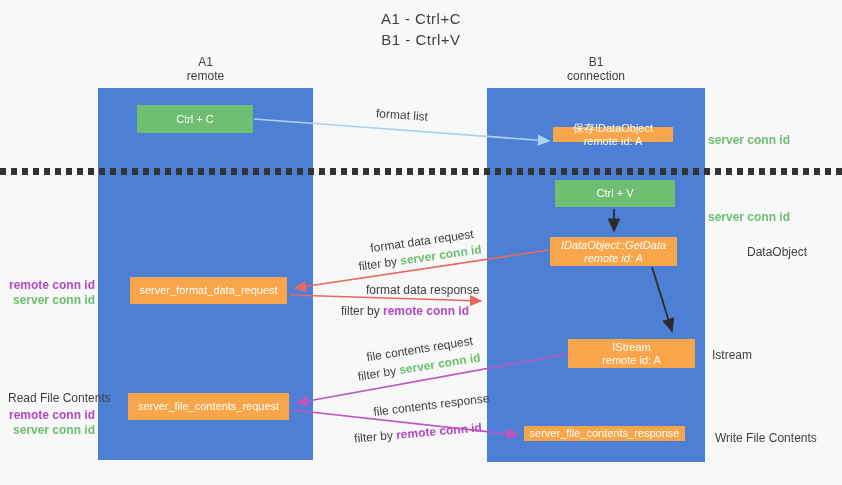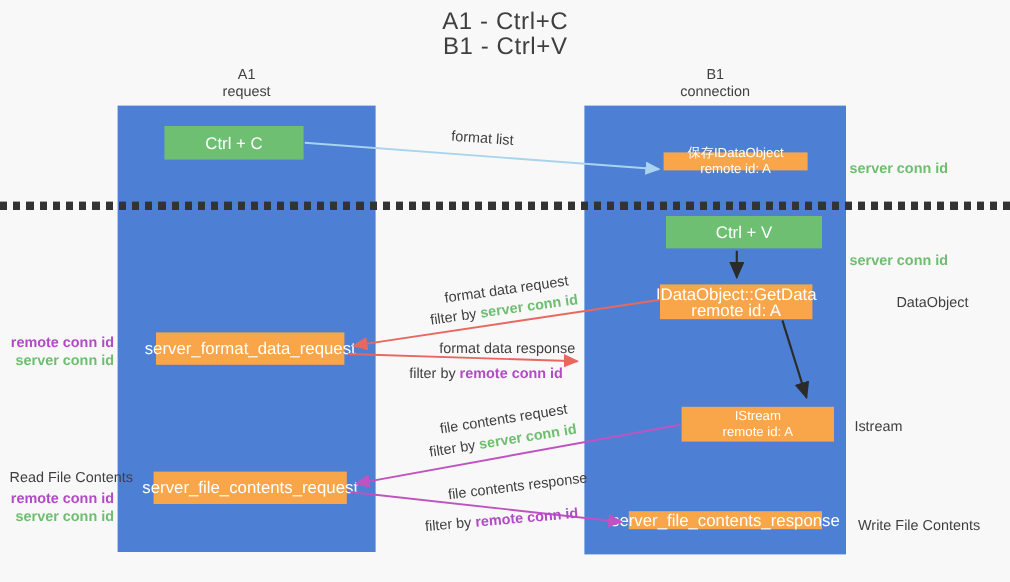--- a/index.html
+++ b/index.html
@@ -5,31 +5,31 @@
   :root{
     --column-blue:#4d80d4; --box-green:#6ebf71; --box-orange:#f9a64a;
     --arrow-light-blue:#a9d3ee; --arrow-red:#e8685f; --arrow-magenta:#bf53c1;
     --arrow-black:#2b2b2b; --text-green:#6dbf6f; --text-purple:#b14ac4;
     --text-dark:#3f3f3f; --background:#f8f8f8;
   }
   *{margin:0;padding:0;box-sizing:border-box;}
   body{background:#e9e9e9;font-family:"Liberation Sans","DejaVu Sans",sans-serif;}
   .stage{position:relative;width:842px;height:485px;background:var(--background);overflow:hidden;}
   .title{position:absolute;top:8px;left:0;width:100%;text-align:center;color:var(--text-dark);
-         font-size:20px;line-height:21px;letter-spacing:.5px;}
+         font-size:15px;line-height:21px;letter-spacing:.5px;}
   .col-header{position:absolute;text-align:center;color:var(--text-dark);font-size:12px;line-height:14px;}
   .col-header.a{left:98px;top:55px;width:215px;}
   .col-header.b{left:487px;top:55px;width:218px;}
   .column{position:absolute;background:var(--column-blue);}
   .column.a{left:98px;top:88px;width:215px;height:372px;}
   .column.b{left:487px;top:88px;width:218px;height:374px;}
   .dashline{position:absolute;left:0;top:168px;width:842px;height:7px;z-index:5;
             background:repeating-linear-gradient(90deg,#333 0 6px,transparent 6px 11px);}
   .box{position:absolute;display:flex;flex-direction:column;align-items:center;justify-content:center;
-       color:#fff;font-size:14px;line-height:13px;text-align:center;z-index:4;}
+       color:#fff;font-size:11px;line-height:13px;text-align:center;z-index:4;}
   .box.green{background:var(--box-green);}
   .box.orange{background:var(--box-orange);}
   .lbl{position:absolute;font-size:12px;color:var(--text-dark);white-space:nowrap;z-index:6;}
   .lbl b.g{color:var(--text-green);font-weight:bold;}
   .lbl b.p{color:var(--text-purple);font-weight:bold;}
   .lbl.green{color:var(--text-green);font-weight:bold;}
   .side-block{position:absolute;text-align:right;font-size:12px;font-weight:bold;line-height:15px;z-index:6;}
   svg.arrows{position:absolute;left:0;top:0;z-index:5;pointer-events:none;}
   .st-lb{stroke:var(--arrow-light-blue);fill:none;stroke-width:1.6;}
   .st-bk{stroke:var(--arrow-black);fill:none;stroke-width:1.8;}
@@ -43,21 +43,21 @@
 
 <div class="stage">
 
   <div class="title">
     <div>A1 - Ctrl+C</div>
     <div>B1 - Ctrl+V</div>
   </div>
 
   <div class="col-header a">
     <div>A1</div>
-    <div>request</div>
+    <div>remote</div>
   </div>
   <div class="col-header b">
     <div>B1</div>
     <div>connection</div>
   </div>
 
   <div class="column a"></div>
   <div class="column b"></div>
 
   <div class="dashline"></div>
@@ -88,25 +88,25 @@
 
   <div class="box green" style="left:137px;top:105px;width:116px;height:28px;">
     <div>Ctrl + C</div>
   </div>
 
   <div class="box orange" style="left:553px;top:127px;width:120px;height:15px;font-size:11px;">
     <div>保存IDataObject</div>
     <div>remote id: A</div>
   </div>
 
-  <div class="box green" style="left:555px;top:180px;width:130px;height:27px;">
+  <div class="box green" style="left:555px;top:180px;width:120px;height:27px;">
     <div>Ctrl + V</div>
   </div>
 
-  <div class="box orange" style="left:550px;top:237px;width:127px;height:29px;font-size:14px;">
+  <div class="box orange" style="left:550px;top:237px;width:127px;height:29px;font-size:11px;font-style:italic;">
     <div>IDataObject::GetData</div>
     <div>remote id: A</div>
   </div>
 
   <div class="box orange" style="left:130px;top:277px;width:157px;height:27px;">
     <div>server_format_data_request</div>
   </div>
 
 
   <div class="box orange" style="left:568px;top:339px;width:127px;height:29px;font-size:11px;">

